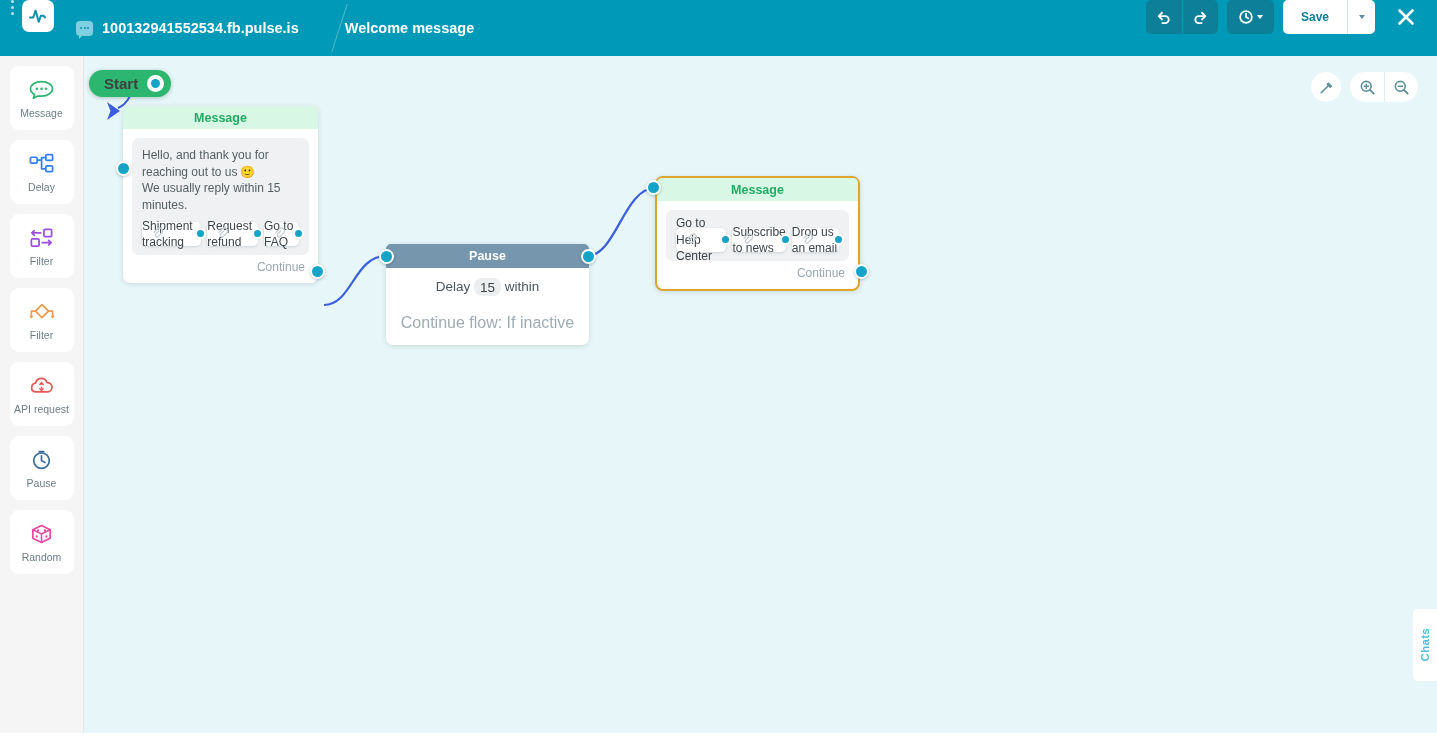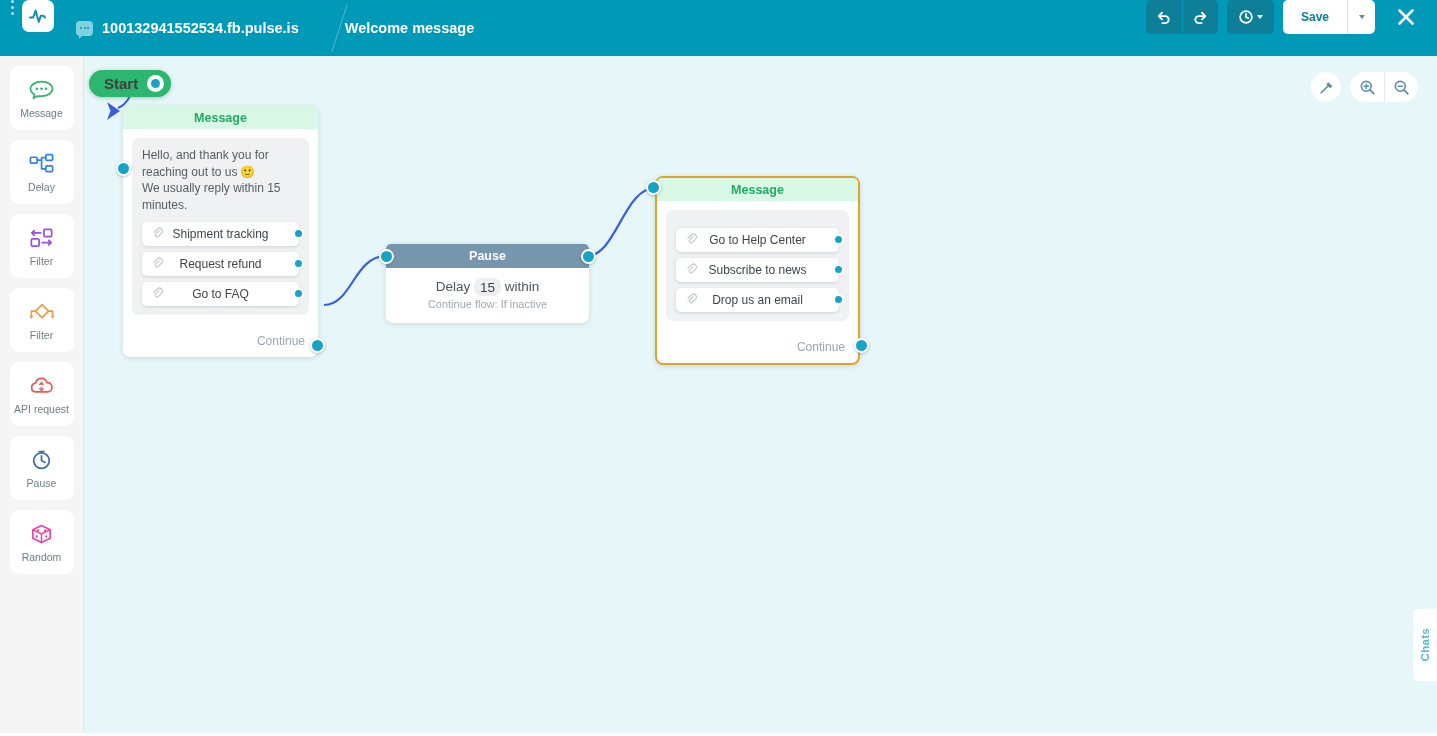--- a/index.html
+++ b/index.html
@@ -152,31 +152,31 @@
   }
   .head-message { background: #d8f7e5; color: #22ab66; }
   .head-pause   { background: #7596ad; color: #ffffff; height: 24px; }
 
   .bubble {
     background: #f0f1f2; border-radius: 7px;
     margin: 9px 9px 0 9px; padding: 9px 10px;
     font-size: 12px; line-height: 16.5px; color: #535e63;
   }
   .bubble.tight { padding-bottom: 7px; }
-  .replies { margin-top: 9px; display: flex; flex-direction: column; gap: 6px; }
+  .replies { margin-top: 9px; display: flex; flex-direction: row; gap: 6px; }
   .reply {
     position: relative; height: 24px; background: #ffffff; border-radius: 5px;
     box-shadow: 0 1px 3px rgba(45,80,95,.18);
     display: flex; align-items: center; justify-content: center;
     font-size: 12px; color: #3d4549; cursor: pointer;
   }
   .clip { position: absolute; left: 9px; top: 5px; }
   .node-foot {
     display: flex; align-items: center; justify-content: flex-end;
-    padding: 19px 13px 9px 0; font-size: 12px; color: #9aa7ad; cursor: pointer;
+    padding: 5px 13px 9px 0; font-size: 12px; color: #9aa7ad; cursor: pointer;
   }
   .msg-input {
     margin: 9px 9px 0 9px; height: 26px; background: #f0f1f2; border-radius: 6px;
     display: flex; align-items: center; padding-left: 10px;
     font-size: 12px; color: #a3adb2; cursor: text;
   }
 
   
   .port {
     position: absolute; width: 15px; height: 15px; border-radius: 50%;
@@ -196,21 +196,21 @@
   .start-pill span { color: #404040; font-size: 15px; font-weight: bold; }
   .start-dot {
     width: 17px; height: 17px; border-radius: 50%; background: #ffffff;
     display: flex; align-items: center; justify-content: center;
   }
   .start-dot i { width: 9px; height: 9px; border-radius: 50%; background: #15a4c8; display: block; }
 
   .pause-body { padding: 11px 0 13px 0; text-align: center; }
   .pause-delay { font-size: 13.5px; color: #4a565c; }
   .pause-val { background: #eceef0; border-radius: 8px; padding: 1.5px 6px; color: #3d4549; }
-  .pause-sub { margin-top: 4px; font-size: 11px; color: #a0abb1; }
+  .pause-sub { margin-top: 20px; font-size: 16px; color: #a0abb1; }
 </style>
 </head>
 <body>
 
 <div class="app">
 
   <div class="header">
     <div class="kebab">
       <i></i>
         <i></i>

